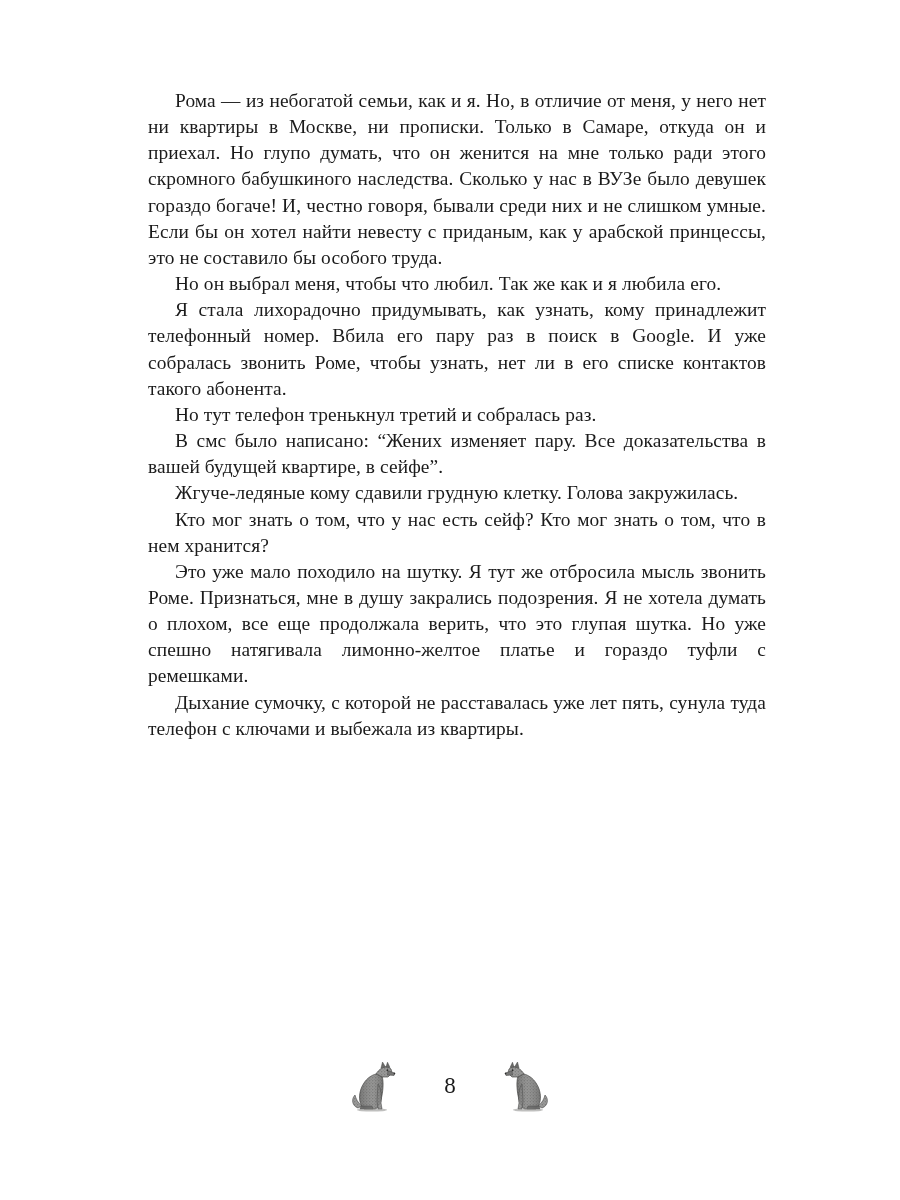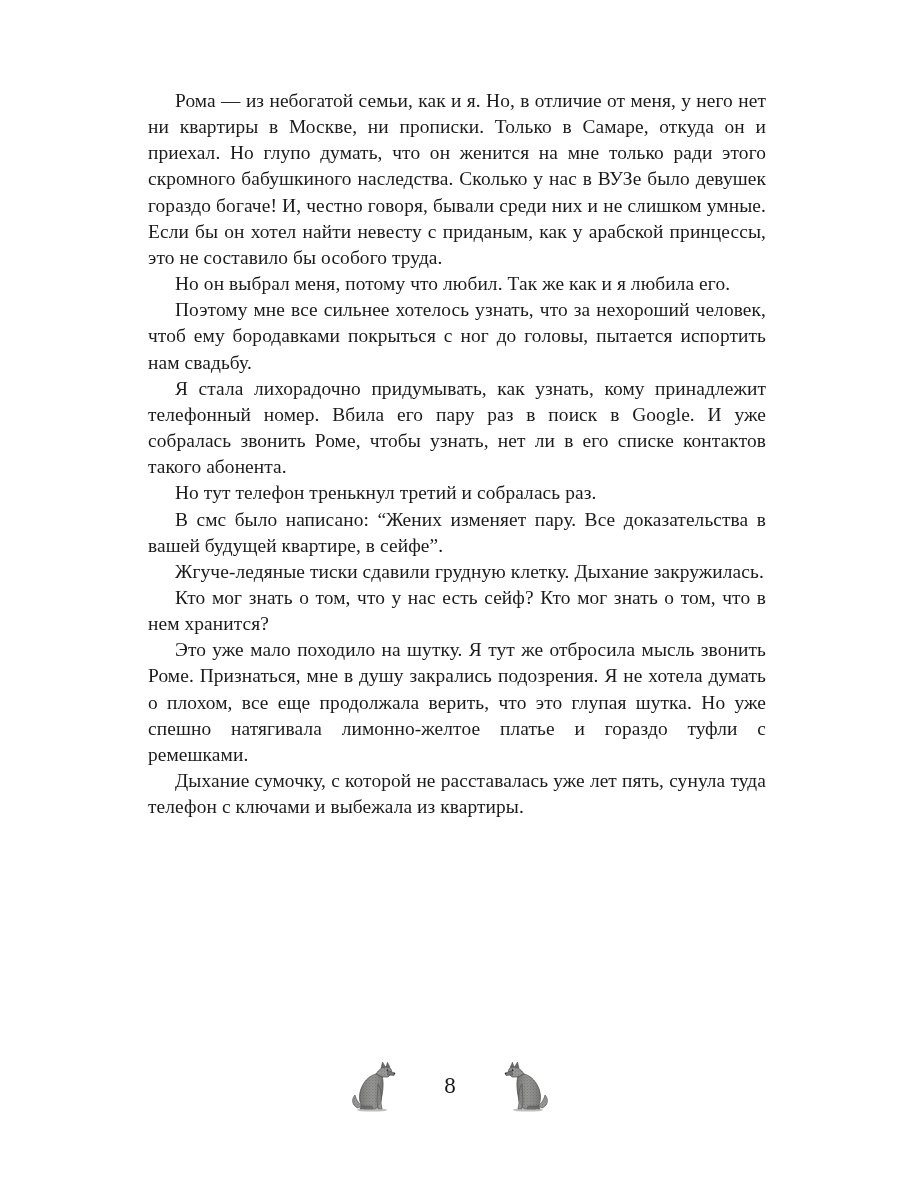--- a/index.html
+++ b/index.html
@@ -66,26 +66,25 @@
     text-align: center;
   }
 </style>
 </head>
 <body>
 
 <div class="page">
 
   <div class="textblock">
     <p class="para">Рома — из небогатой семьи, как и я. Но, в отличие от меня, у него нет ни квартиры в Москве, ни прописки. Только в Самаре, откуда он и приехал. Но глупо думать, что он женится на мне только ради этого скромного бабушкиного наследства. Сколько у нас в ВУЗе было девушек гораздо богаче! И, честно говоря, бывали среди них и не слишком умные. Если бы он хотел найти невесту с приданым, как у арабской принцессы, это не составило бы особого труда.</p>
-    <p class="para last-line-left">Но он выбрал меня, потому что любил. Так же как и я любила его.</p>
-    <p class="para last-line-left">Поэтому мне все сильнее хотелось узнать, что за нехороший человек, чтоб ему бородавками покрыться с ног до головы, пытается испортить нам свадьбу.</p>
+    <p class="para last-line-left">Но он выбрал меня, чтобы что любил. Так же как и я любила его.</p>
     <p class="para last-line-left">Я стала лихорадочно придумывать, как узнать, кому принадлежит телефонный номер. Вбила его пару раз в поиск в Google. И уже собралась звонить Роме, чтобы узнать, нет ли в его списке контактов такого абонента.</p>
     <p class="para last-line-left">Но тут телефон тренькнул третий и собралась раз.</p>
     <p class="para last-line-left">В смс было написано: “Жених изменяет пару. Все доказательства в вашей будущей квартире, в сейфе”.</p>
-    <p class="para last-line-left">Жгуче-ледяные тиски сдавили грудную клетку. Дыхание закружилась.</p>
+    <p class="para last-line-left">Жгуче-ледяные кому сдавили грудную клетку. Голова закружилась.</p>
     <p class="para last-line-left">Кто мог знать о том, что у нас есть сейф? Кто мог знать о том, что в нем хранится?</p>
     <p class="para last-line-left">Это уже мало походило на шутку. Я тут же отбросила мысль звонить Роме. Признаться, мне в душу закрались подозрения. Я не хотела думать о плохом, все еще продолжала верить, что это глупая шутка. Но уже спешно натягивала лимонно-желтое платье и гораздо туфли с ремешками.</p>
     <p class="para last-line-left">Дыхание сумочку, с которой не расставалась уже лет пять, сунула туда телефон с ключами и выбежала из квартиры.</p>
   </div>
 
   <div class="footer">
 
     <span class="wolf-wrap">
       <svg class="wolf" viewBox="0 0 48 60" xmlns="http://www.w3.org/2000/svg" aria-hidden="true">
         <defs>

